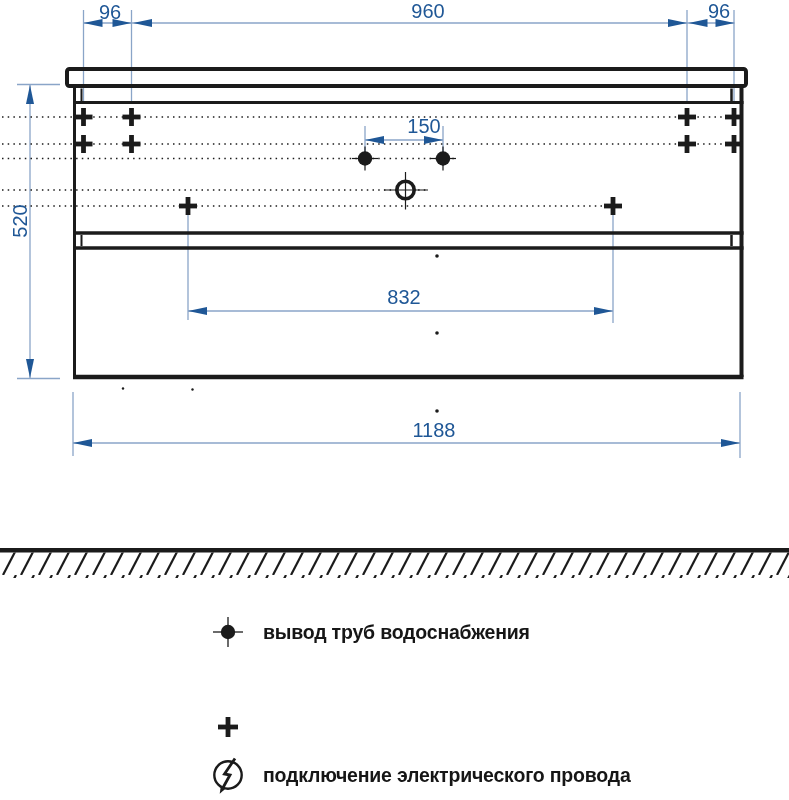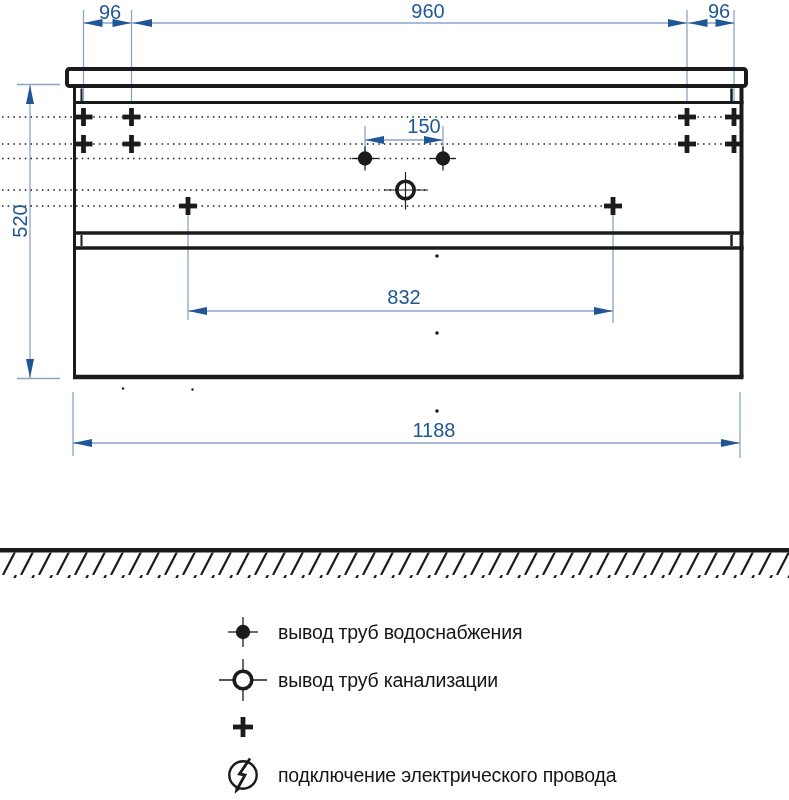--- a/index.html
+++ b/index.html
@@ -3,21 +3,21 @@
 <meta charset="utf-8">
 <style>
   html,body{margin:0;padding:0;background:#ffffff;}
   .stage{
     position:relative;width:789px;height:800px;background:#ffffff;overflow:hidden;
     font-family:"Liberation Sans",sans-serif;
   }
   .drawing-svg{position:absolute;left:0;top:0;}
   .dim-text{font-family:"Liberation Sans",sans-serif;font-size:20px;fill:#1f5796;}
   .legend{position:absolute;left:0;top:585px;width:789px;height:215px;}
-  .legend-row{position:absolute;left:215px;height:56px;display:flex;align-items:flex-end;}
+  .legend-row{position:absolute;left:200px;height:56px;display:flex;align-items:flex-end;font-weight:bold;}
   .legend-icon{width:56px;height:56px;flex:0 0 56px;display:block;}
   .legend-label{
     margin-left:7px;font-size:19.5px;color:#161616;letter-spacing:-0.2px;
     white-space:nowrap;line-height:56px;
   }
 </style>
 </head>
 <body>
 
 <div class="stage">
@@ -167,28 +167,20 @@
 
     <div class="legend-row" style="top:19px">
       <svg class="legend-icon" viewBox="-28 -28 56 56">
         <line x1="-15" y1="0" x2="15" y2="0" stroke="#1b1b1b" stroke-width="1.3"></line>
         <line x1="0" y1="-15" x2="0" y2="15" stroke="#1b1b1b" stroke-width="1.3"></line>
         <circle cx="0" cy="0" r="7.2" fill="#1b1b1b"></circle>
       </svg>
       <span class="legend-label">вывод труб водоснабжения</span>
     </div>
 
-    <div class="legend-row" style="top:67px">
-      <svg class="legend-icon" viewBox="-28 -28 56 56">
-        <line x1="-24" y1="0" x2="24" y2="0" stroke="#1b1b1b" stroke-width="1.3"></line>
-        <line x1="0" y1="-21" x2="0" y2="21" stroke="#1b1b1b" stroke-width="1.3"></line>
-        <circle cx="0" cy="0" r="8.8" fill="#ffffff" stroke="#1b1b1b" stroke-width="3.6"></circle>
-      </svg>
-      <span class="legend-label">вывод труб канализации</span>
-    </div>
 
     <div class="legend-row" style="top:114px">
       <svg class="legend-icon" viewBox="-28 -28 56 56">
         <line x1="-10" y1="0" x2="10" y2="0" stroke="#1b1b1b" stroke-width="4.8"></line>
         <line x1="0" y1="-10" x2="0" y2="10" stroke="#1b1b1b" stroke-width="4.8"></line>
       </svg>
     </div>
 
     <div class="legend-row" style="top:162px">
       <svg class="legend-icon" viewBox="-28 -28 56 56">

